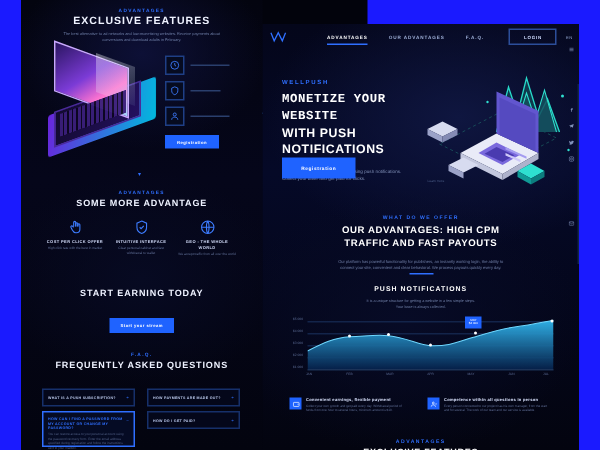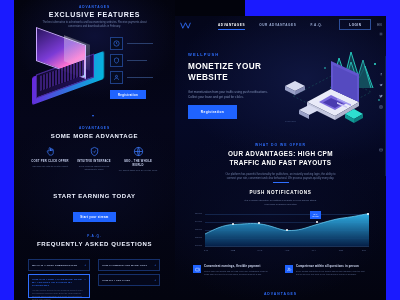--- a/index.html
+++ b/index.html
@@ -274,21 +274,22 @@
         <div class="navlink">F.A.Q.</div>
       </div>
       <div class="nav-login">
         <div class="login-btn">LOGIN</div>
         <div class="lang">EN</div>
       </div>
     </div>
 
     <div style="position:absolute; left:13px; top:36px; width:105px;">
       <div class="hero-kicker">WELLPUSH</div>
-      <div class="hero-h1" style="margin-top:4px;">MONETIZE YOUR WEBSITE</div>
+      <div class="hero-h1" style="margin-top:4px;font-family:Liberation Mono, monospace;">MONETIZE YOUR WEBSITE</div>
+      <div class="hero-h1">WITH PUSH NOTIFICATIONS</div>
       <div class="hero-p" style="margin-top:7px;">Get monetization from your traffic using push notifications.</div>
       <div class="hero-p">Collect your base and get paid for clicks.</div>
     </div>
     <div class="hero-btn" style="position:absolute; left:13px; top:89px;">Registration</div>
     <div style="position:absolute; left:110px; top:104px; color:#4a5c85; font-size:2.2px;">Learn more</div>
 
     <svg style="position:absolute; left:108px; top:28px;" width="100" height="82">
 
       <path d="M10 52 L46 70 L88 48 L52 30 Z" fill="none" stroke="#1f6f6a" stroke-width=".5" stroke-dasharray="2 2" opacity=".8"></path>
 

